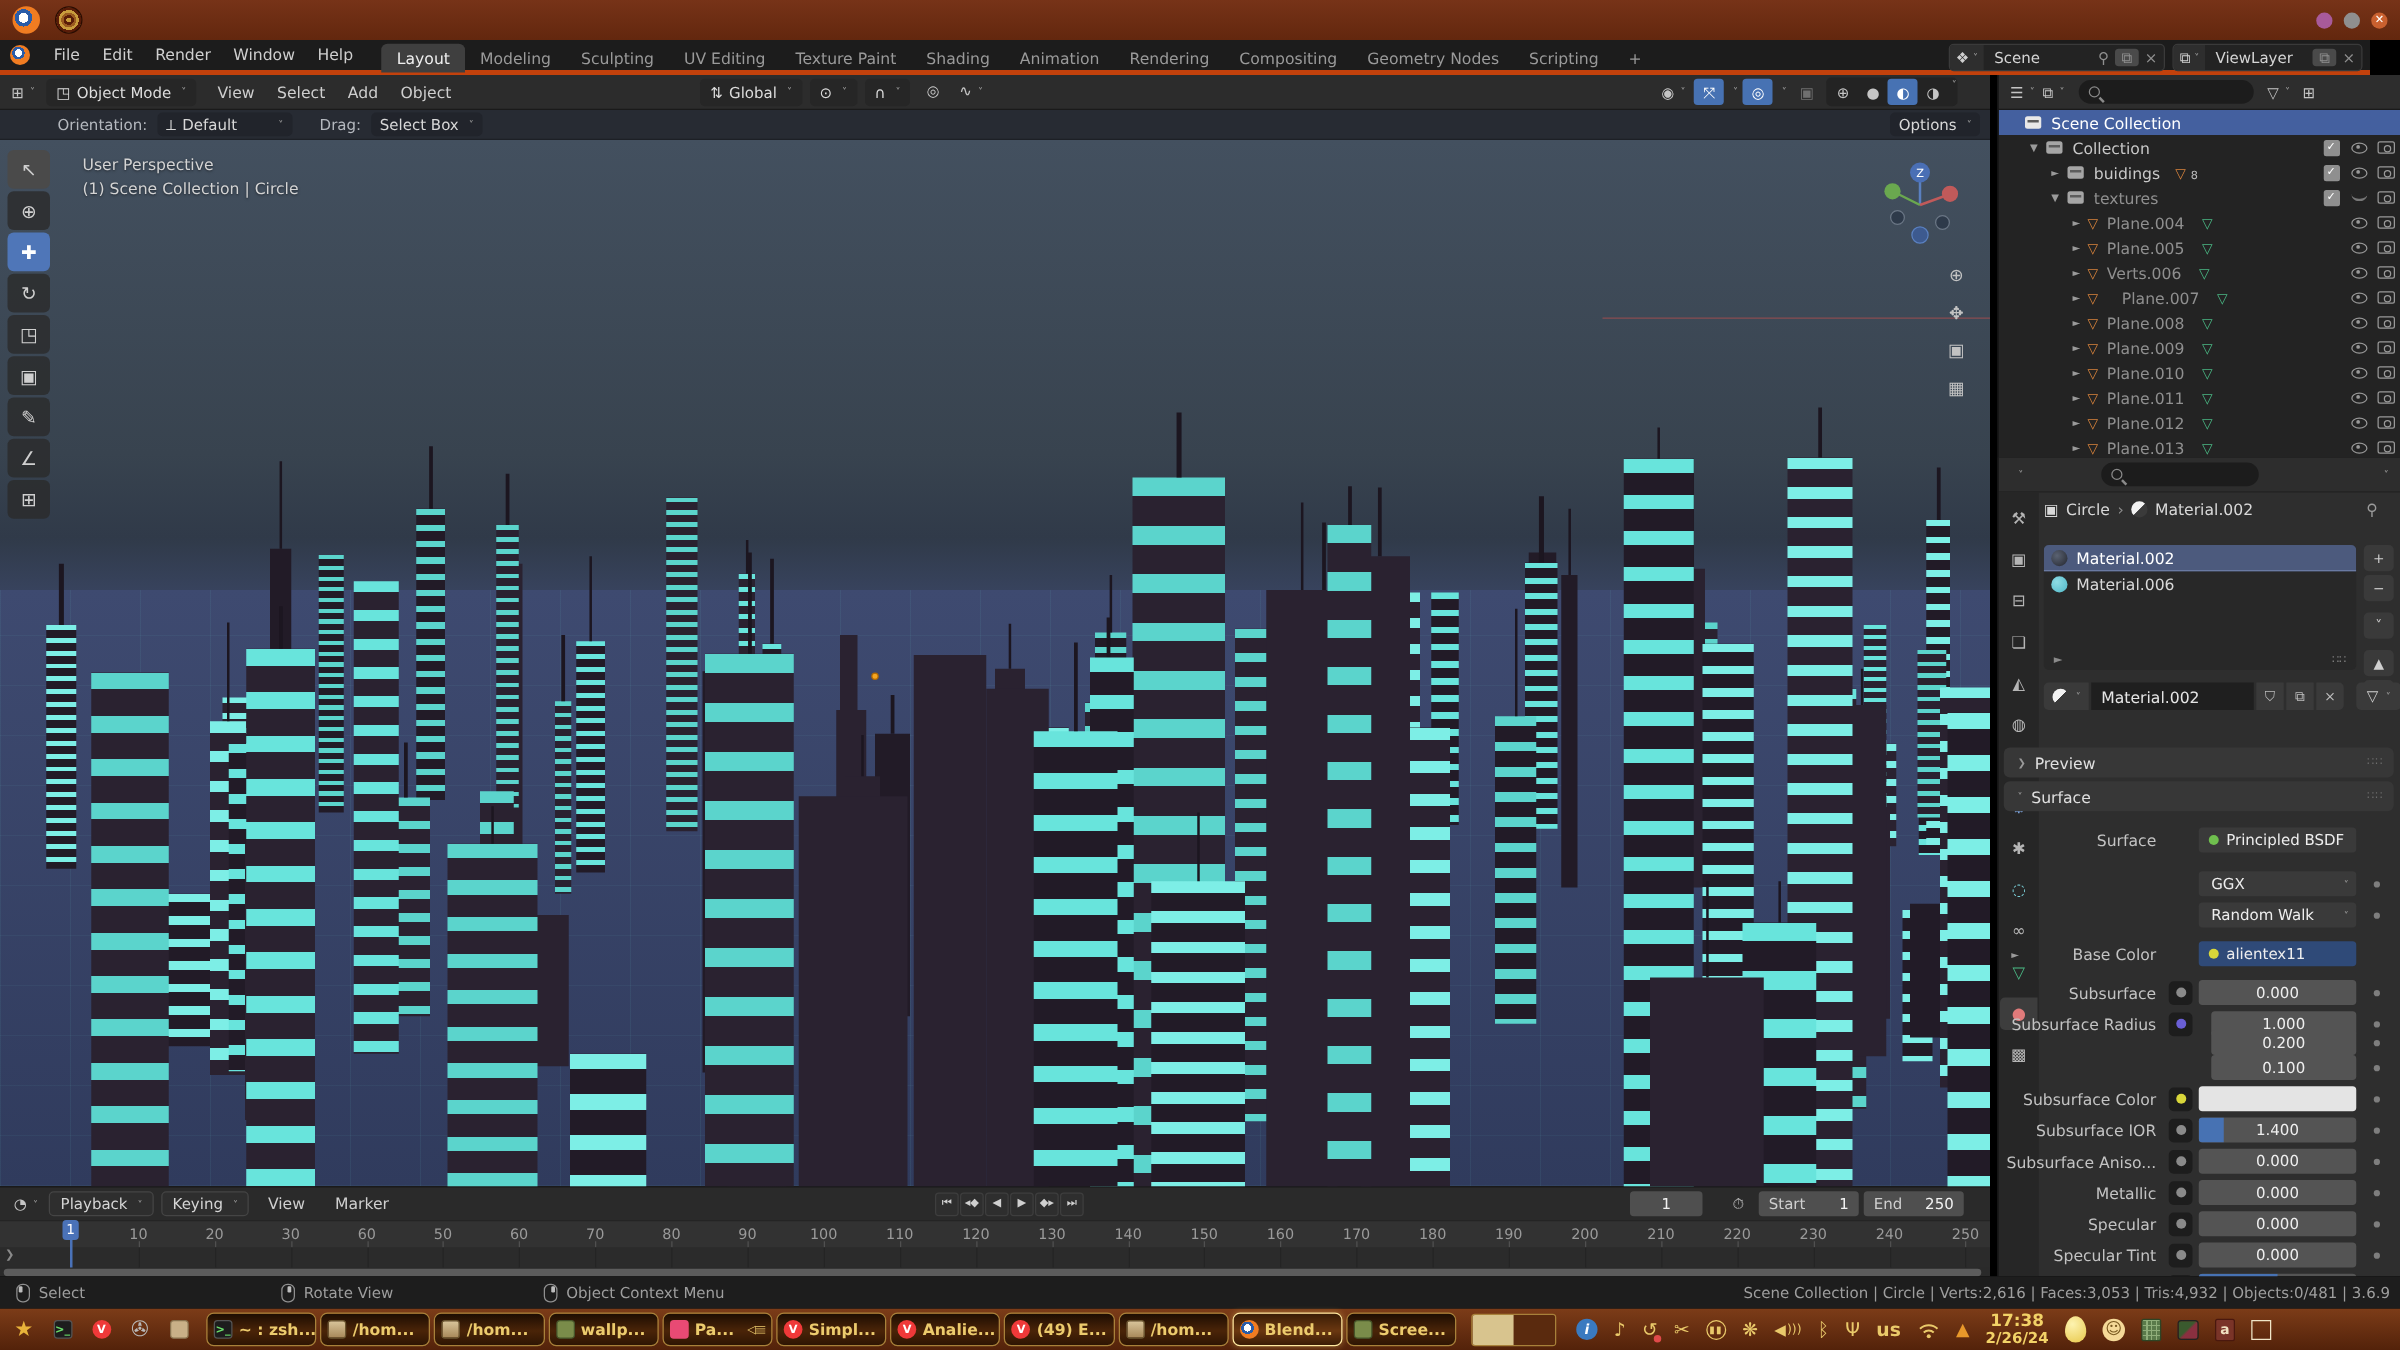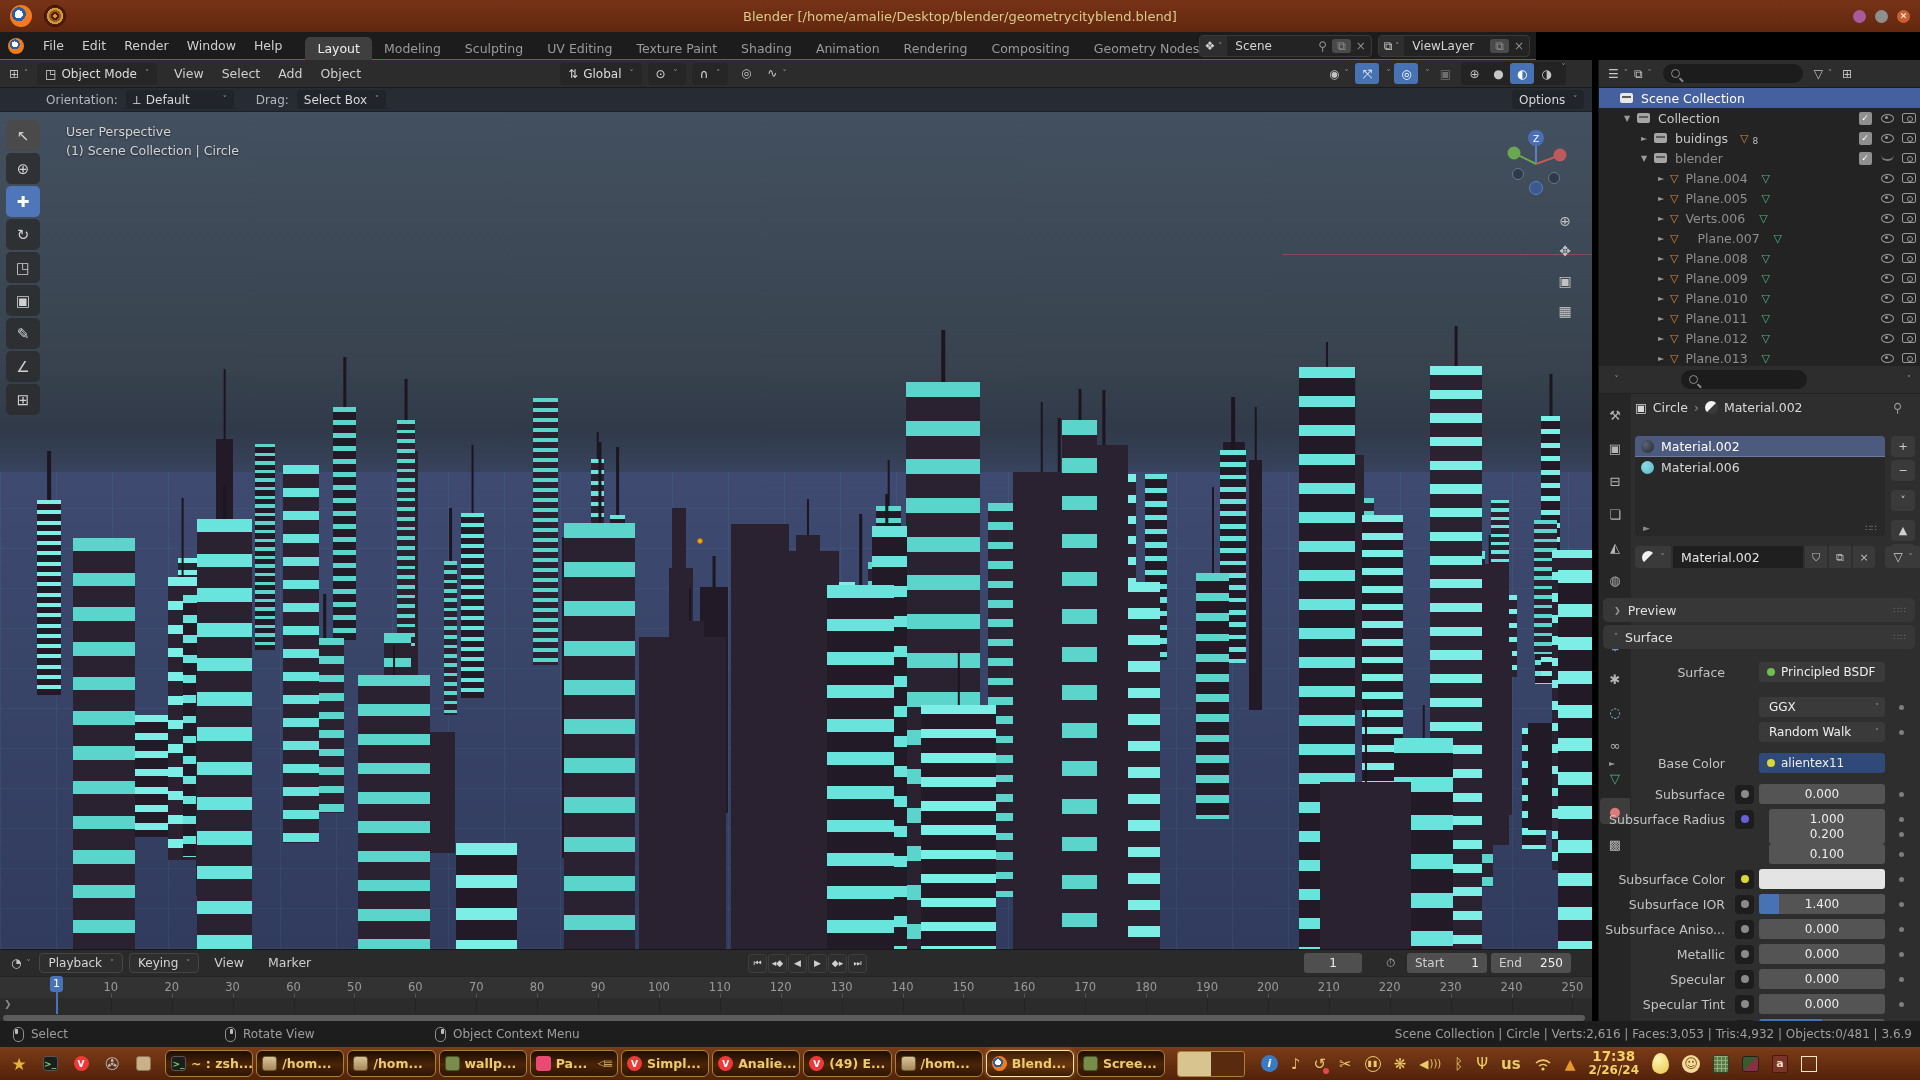--- a/index.html
+++ b/index.html
@@ -6,21 +6,21 @@
 body{width:1920px;height:1080px;overflow:hidden;background:#000;font-family:"DejaVu Sans","Liberation Sans",sans-serif;color:#d0d0d0;position:relative;font-size:12px}
 .abs{position:absolute}
 
 #titlebar{left:0;top:0;width:1920px;height:32px;background:linear-gradient(#773318,#63270e);display:flex;align-items:center}
 #titlebar .title{position:absolute;left:0;right:0;text-align:center;color:#d9cc8b;font-size:13px}
 .app-ico{width:22px;height:22px;border-radius:50%;margin-left:10px;position:relative}
 .blender-logo{background:radial-gradient(circle at 40% 42%,#fff 0 4px,#2a5ca8 4px 7px,#f07c22 7px 100%)}
 .bullseye{background:repeating-radial-gradient(circle,#c89b3c 0 2px,#5a1c08 2px 4px,#9a5a20 4px 6px);border:1px solid #2a0c02}
 .winbtn{width:13px;height:13px;border-radius:50%;margin-left:9px;display:flex;align-items:center;justify-content:center;font-size:9px;color:#fff}
 
-#menubar{left:0;top:32px;width:1536px;height:28px;background:#1c1c1c;display:flex;align-items:center;border-bottom:1px solid #c2410c}
+#menubar{left:0;top:32px;width:1896px;height:28px;background:#1c1c1c;display:flex;align-items:center;border-bottom:4px solid #c2410c}
 #menubar .mini-logo{width:16px;height:16px;border-radius:50%;background:radial-gradient(circle at 42% 40%,#fff 0 3px,#2a5ca8 3px 5px,#f07c22 5px 100%);margin:0 10px 0 8px}
 .menu-item{padding:0 9px;color:#cfcfcf;font-size:12.5px;line-height:28px;cursor:default}
 .tabs{display:flex;margin-left:14px}
 .tab{padding:0 12px;line-height:23px;margin-top:5px;font-size:12.5px;color:#9a9a9a;border-radius:5px 5px 0 0}
 .tab.active{background:#3f3f3f;color:#efefef}
 #topright{position:absolute;right:6px;top:3px;display:flex;gap:6px}
 .id-widget{display:flex;align-items:center;background:#232323;border:1px solid #3a3a3a;border-radius:4px;height:22px;font-size:12px;color:#d5d5d5}
 .id-widget .ico{background:#2e2e2e;padding:0 5px;height:100%;display:flex;align-items:center;border-radius:3px 0 0 3px;color:#cfcfcf}
 .id-widget .nm{padding:0 8px;min-width:86px}
 .id-widget .btn{padding:0 5px;color:#8f8f8f}
@@ -142,21 +142,20 @@
 .calc{width:16px;height:18px;background:#5a7a4a;border:1px solid #2e4424;border-radius:2px;background-image:repeating-linear-gradient(0deg,transparent 0 3px,#8fae7a 3px 4px),repeating-linear-gradient(90deg,transparent 0 3px,#8fae7a 3px 4px)}
 .dict{width:16px;height:18px;background:#7a3428;border:1px solid #4a180e;border-radius:2px;color:#f0e0c0;font-size:11px;display:flex;align-items:center;justify-content:center;font-weight:bold}
 .sqout{width:16px;height:16px;border:1.5px solid #f0e6c8}
 </style>
 </head>
 <body>
 
 <div id="titlebar" class="abs">
   <span class="app-ico blender-logo"></span>
   <span class="app-ico bullseye" style="margin-left:12px"></span>
-  <span class="title">Blender [/home/amalie/Desktop/blender/geometrycityblend.blend]</span>
   <span style="position:absolute;right:10px;display:flex">
     <span class="winbtn" style="background:#a85a9a"></span>
     <span class="winbtn" style="background:#8f8f8f"></span>
     <span class="winbtn" style="background:#c9602f">✕</span>
   </span>
 </div>
 
 <div id="menubar" class="abs">
   <span class="mini-logo"></span>
   <span id="menu-items" style="display:flex">
@@ -499,21 +498,21 @@
           <span class="eye"></span>
         </span>
         <span style="width: 22px; display: flex; justify-content: center;">
           <span class="cam"></span>
         </span>
       </span>
     </div>
     <div class="ol-row dim" style="padding-left: 40px;">
       <span class="ol-arrow">▼</span>
       <span class="col-ico"></span>
-      <span style="margin-left: 3px;">blender</span>
+      <span style="margin-left: 3px;">textures</span>
       <span class="ol-toggles">
         <span style="width: 22px; display: flex; justify-content: center;">
           <span class="chk">✓</span>
         </span>
         <span style="width: 22px; display: flex; justify-content: center;">
           <span class="eyeoff"></span>
         </span>
         <span style="width: 22px; display: flex; justify-content: center;">
           <span class="cam"></span>
         </span>

